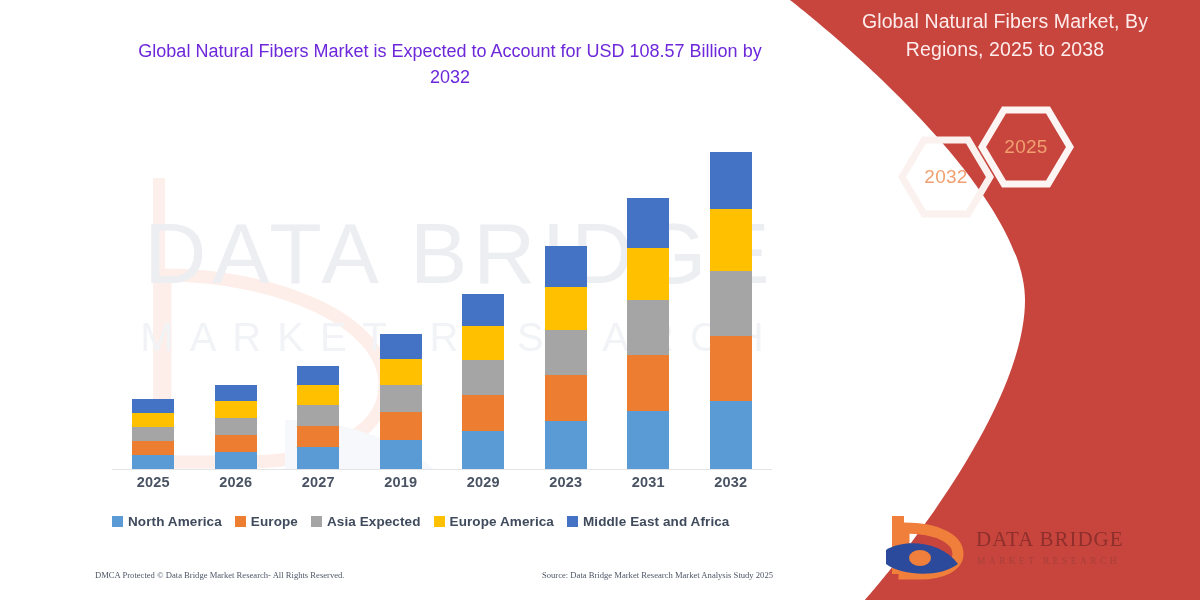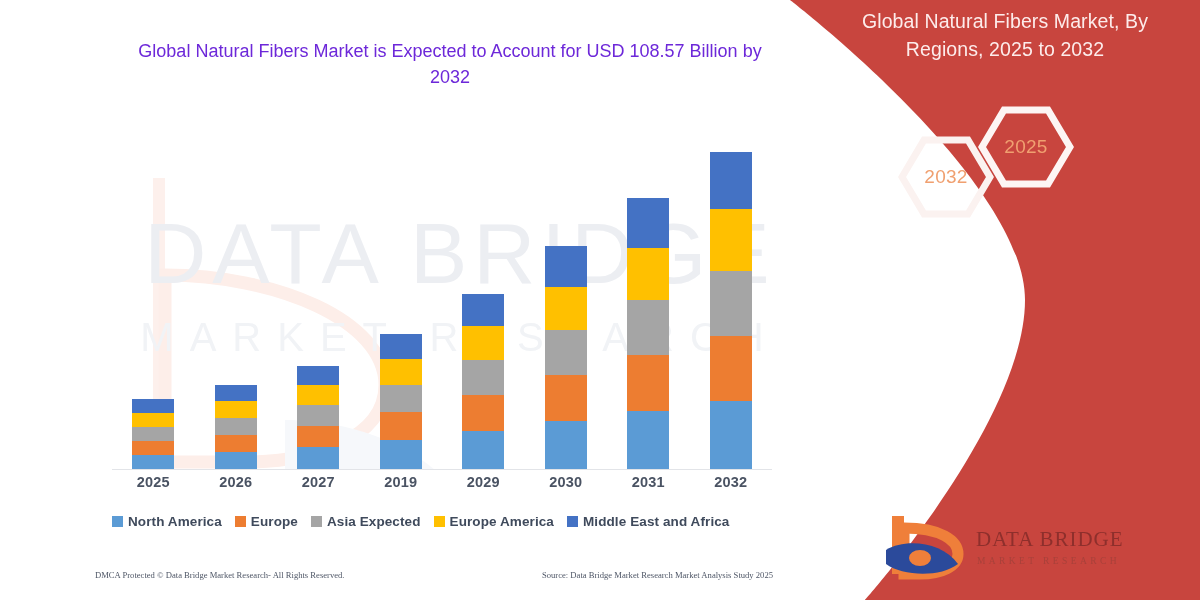--- a/index.html
+++ b/index.html
@@ -192,21 +192,21 @@
       </div>
     <div class="axis-line"></div>
   </div>
 
   <div class="xlabels">
       <div class="xlabel">2025</div>
       <div class="xlabel">2026</div>
       <div class="xlabel">2027</div>
       <div class="xlabel">2019</div>
       <div class="xlabel">2029</div>
-      <div class="xlabel">2030</div>
+      <div class="xlabel">2023</div>
       <div class="xlabel">2031</div>
       <div class="xlabel">2032</div>
     </div>
 
   <div class="legend">
       <div class="lg-item">
         <span class="lg-swatch" style="background: rgb(91, 155, 213);"></span>
         <span class="lg-label">North America</span>
       </div>
       <div class="lg-item">
@@ -231,21 +231,21 @@
     <div class="f-dmca">DMCA Protected © Data Bridge Market Research- All Rights Reserved.</div>
     <div class="f-src">Source: Data Bridge Market Research  Market Analysis Study 2025</div>
   </div>
 
   <div class="red-panel">
     <svg width="430" height="600" viewBox="0 0 430 600">
       <path d="M430 0 L430 600 L95 600 C95 600 255 420 255 300 C255 180 20 0 20 0 Z" fill="#c8453e"></path>
     </svg>
 
     <div class="red-content">
-      <div class="panel-title">Global Natural Fibers Market, By Regions, 2025 to 2032</div>
+      <div class="panel-title">Global Natural Fibers Market, By Regions, 2025 to 2038</div>
 
       <div class="hex-wrap">
         <div class="hex hex-2032">
           <svg viewBox="0 0 96 84">
             <polygon points="26,5 70,5 92,42 70,79 26,79 4,42" fill="none" stroke="#fbf2f0" stroke-width="7"></polygon>
           </svg>
           <span>2032</span>
         </div>
         <div class="hex hex-2025">
           <svg viewBox="0 0 96 84">

